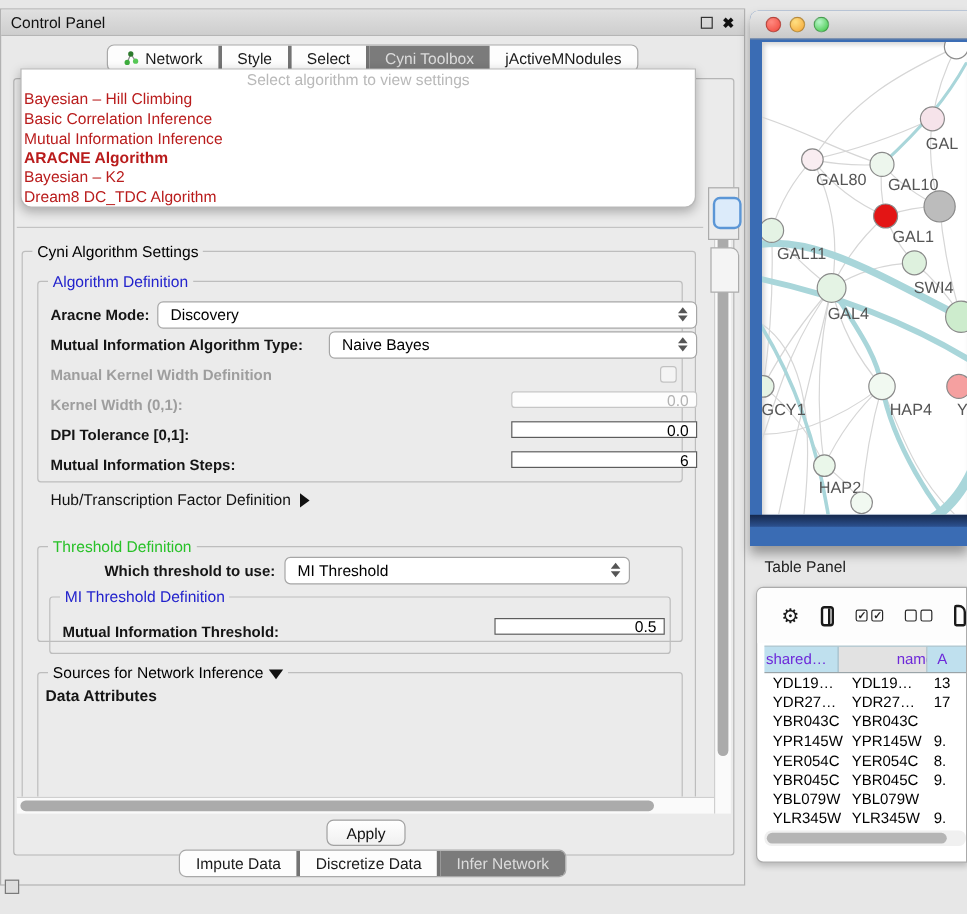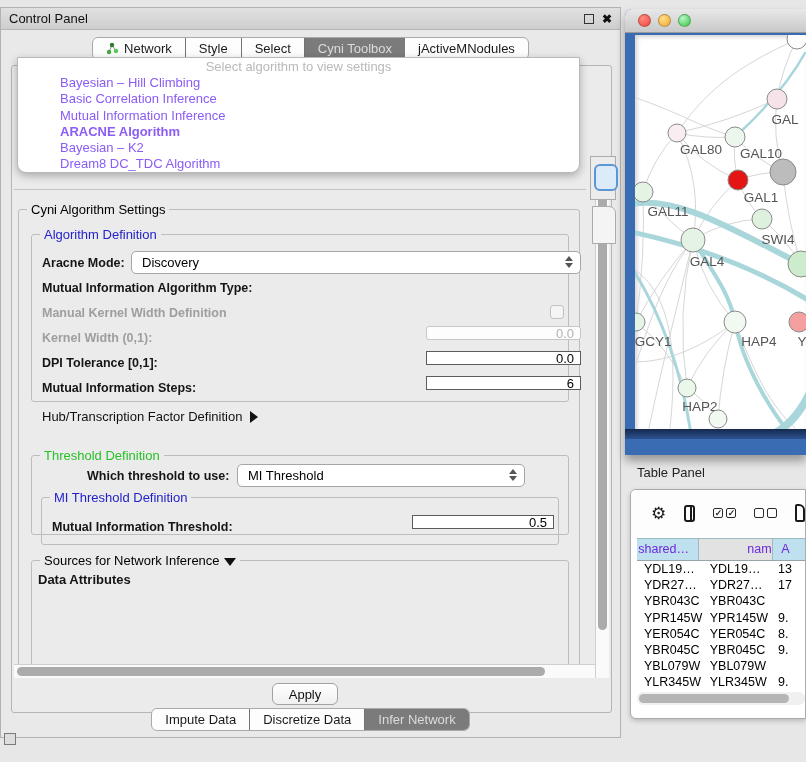--- a/index.html
+++ b/index.html
@@ -16,21 +16,21 @@
   .cp-title { font-size:13px; color:#111; }
   .cp-buttons { margin-left:auto; display:flex; align-items:center; gap:8px; }
   .float-icon { width:10px; height:10px; border:1.5px solid #333; background:transparent; display:inline-block; }
   .close-icon { font-size:12px; font-weight:bold; color:#111; line-height:10px; }
 
   
   .tabbar-wrap { position:absolute; left:0; top:29px; width:100%; display:flex; justify-content:center; }
   .tabbar { display:inline-flex; background:#fdfdfd; border:1px solid #a9a9a9; border-radius:6px;
     height:23px; overflow:hidden; align-items:stretch; }
   .tab { display:flex; align-items:center; gap:5px; padding:0 13px; font-size:13px; color:#1a1a1a;
-    border-right:1px solid #737373; cursor:default; white-space:nowrap; }
+    border-right:3px solid #737373; cursor:default; white-space:nowrap; }
   .tab:last-child { border-right:none; }
   .tab.selected { background:#7b7b7b; color:#dcdcdc; border-right:none; }
   .net-tab-icon { width:13px; height:13px; display:inline-block; }
 
   
   .content-panel { position:absolute; left:10px; top:57px; width:601px; height:648px;
     background:#ebebeb; border:1px solid #b5b5b5; border-radius:3px; }
 
   
   .frag-box1 { position:absolute; left:578px; top:90px; width:26px; height:44px;
@@ -38,21 +38,21 @@
   .frag-combo { position:absolute; left:582px; top:98px; width:24px; height:27px;
     border:2px solid #5b96d6; border-radius:6px; background:#dcebfa; z-index:5; }
   .frag-box2 { position:absolute; left:580px; top:140px; width:24px; height:38px;
     border:1px solid #ababab; border-radius:0 7px 0 0; background:#f4f4f4; z-index:4; }
 
   
   .dropdown { position:absolute; left:17px; top:57px; width:563px; height:116px; background:#ffffff;
     border:1px solid #b9b9b9; border-radius:0 0 9px 9px; box-shadow:0 3px 9px rgba(0,0,0,.28);
     z-index:50; overflow:hidden; }
   .dd-placeholder { height:17px; text-align:center; color:#b9b9b9; font-size:13px; line-height:17px; }
-  .dd-item { height:16.3px; line-height:16.3px; padding-left:2px; font-size:13px; color:#8b5cf6; white-space:nowrap;margin-left:40px; }
+  .dd-item { height:16.3px; line-height:16.3px; padding-left:2px; font-size:13px; color:#b91c1c; white-space:nowrap; }
   .dd-item.selected { font-weight:bold; }
 
   
   .viewport { position:absolute; left:2px; top:123px; width:572px; height:475px; overflow:hidden;
     border-top:1px solid #c3c3c3; background:#ebebeb; }
   .grp { position:absolute; border:1px solid #bdbdbd; border-radius:3px; }
   .legend { position:absolute; top:-8px; left:8px; background:#ebebeb; padding:0 4px;
     font-size:13px; white-space:nowrap; }
   .legend.blue { color:#2222cc; }
   .legend.green { color:#28c128; }
@@ -186,20 +186,27 @@
         </div>
         <span class="lbl" style="left:28px; top:66px;">Aracne Mode:</span>
         <div class="combo" style="left:117px; top:61px; width:450px;">
           <span>Discovery</span>
           <span class="spin">
               <span class="up"></span>
               <span class="dn"></span>
             </span>
         </div>
         <span class="lbl" style="left:28px; top:91px;">Mutual Information Algorithm Type:</span>
+        <div class="combo" style="left:260px; top:86px; width:307px;">
+          <span>Naive Bayes</span>
+          <span class="spin">
+              <span class="up"></span>
+              <span class="dn"></span>
+            </span>
+        </div>
         <span class="lbl disabled" style="left:28px; top:116px;">Manual Kernel Width Definition</span>
         <div class="checkbox" style="left:536px; top:115px;"></div>
         <span class="lbl disabled" style="left:28px; top:141px;">Kernel Width (0,1):</span>
         <div class="field disabled" style="left:412px; top:136px; width:155px;">
           <span>0.0</span>
         </div>
         <span class="lbl" style="left:28px; top:166px;">DPI Tolerance [0,1]:</span>
         <div class="field" style="left:412px; top:161px; width:155px;">
           <span>0.0</span>
         </div>

